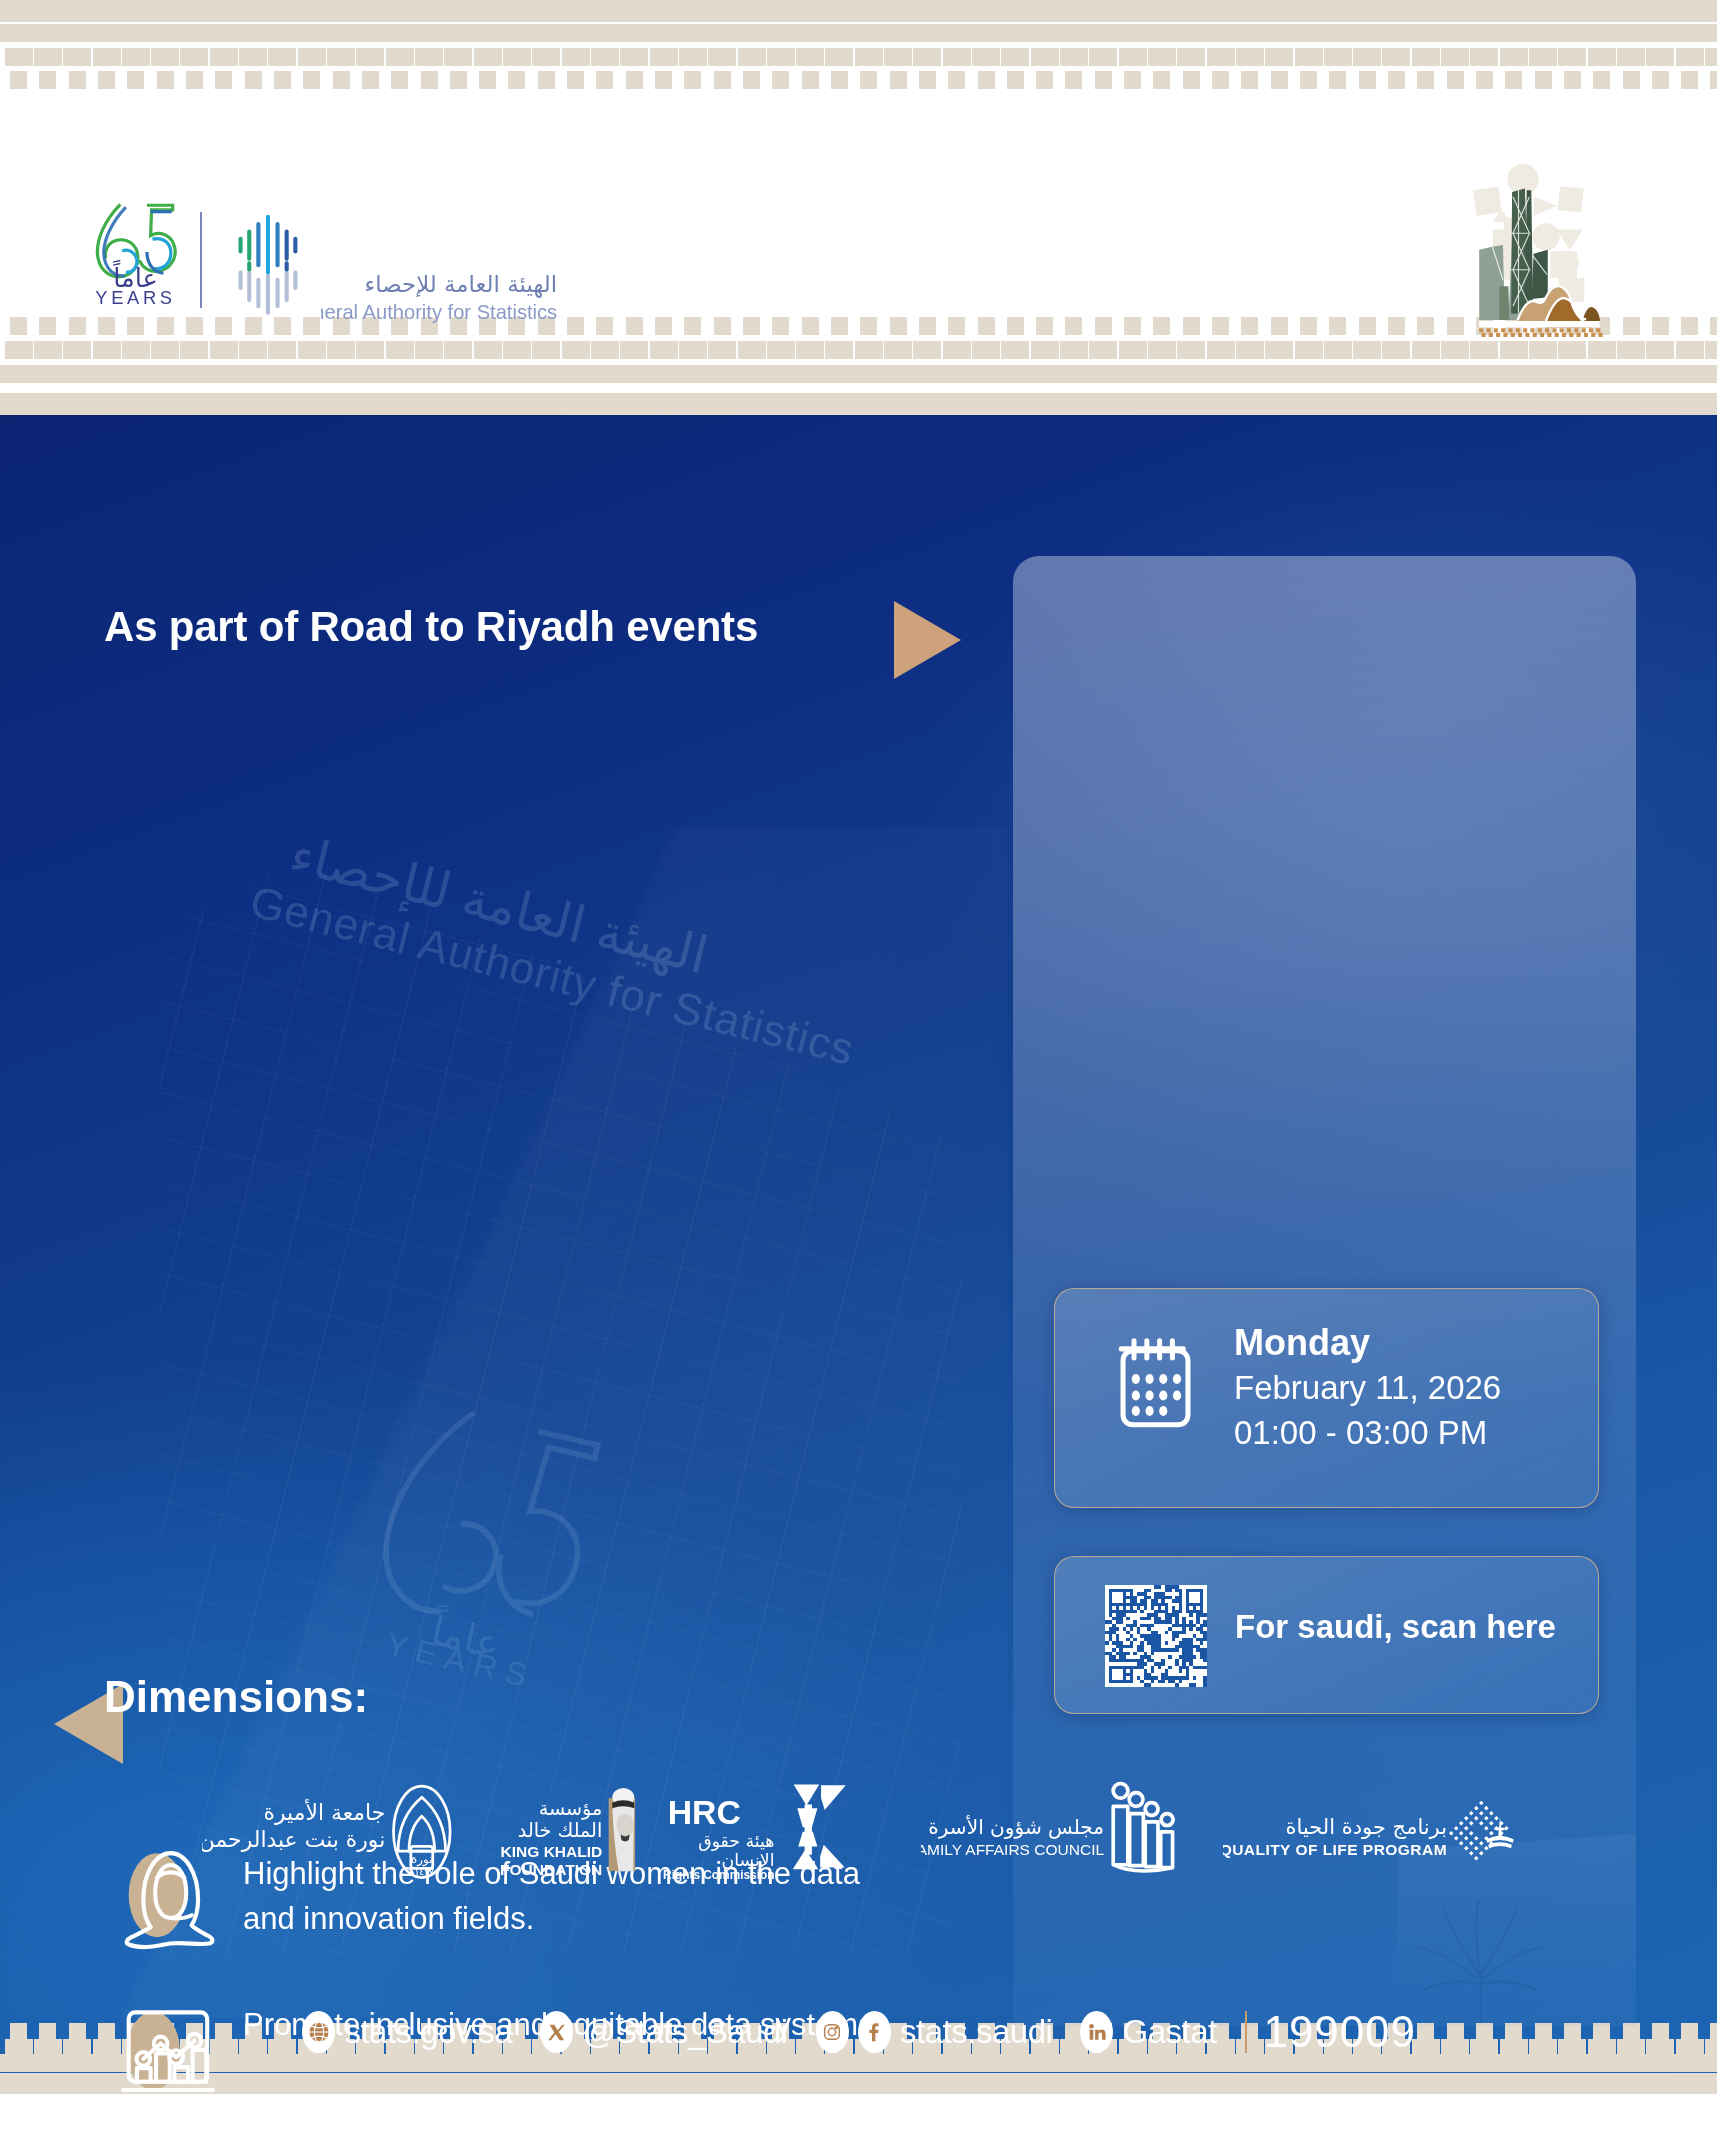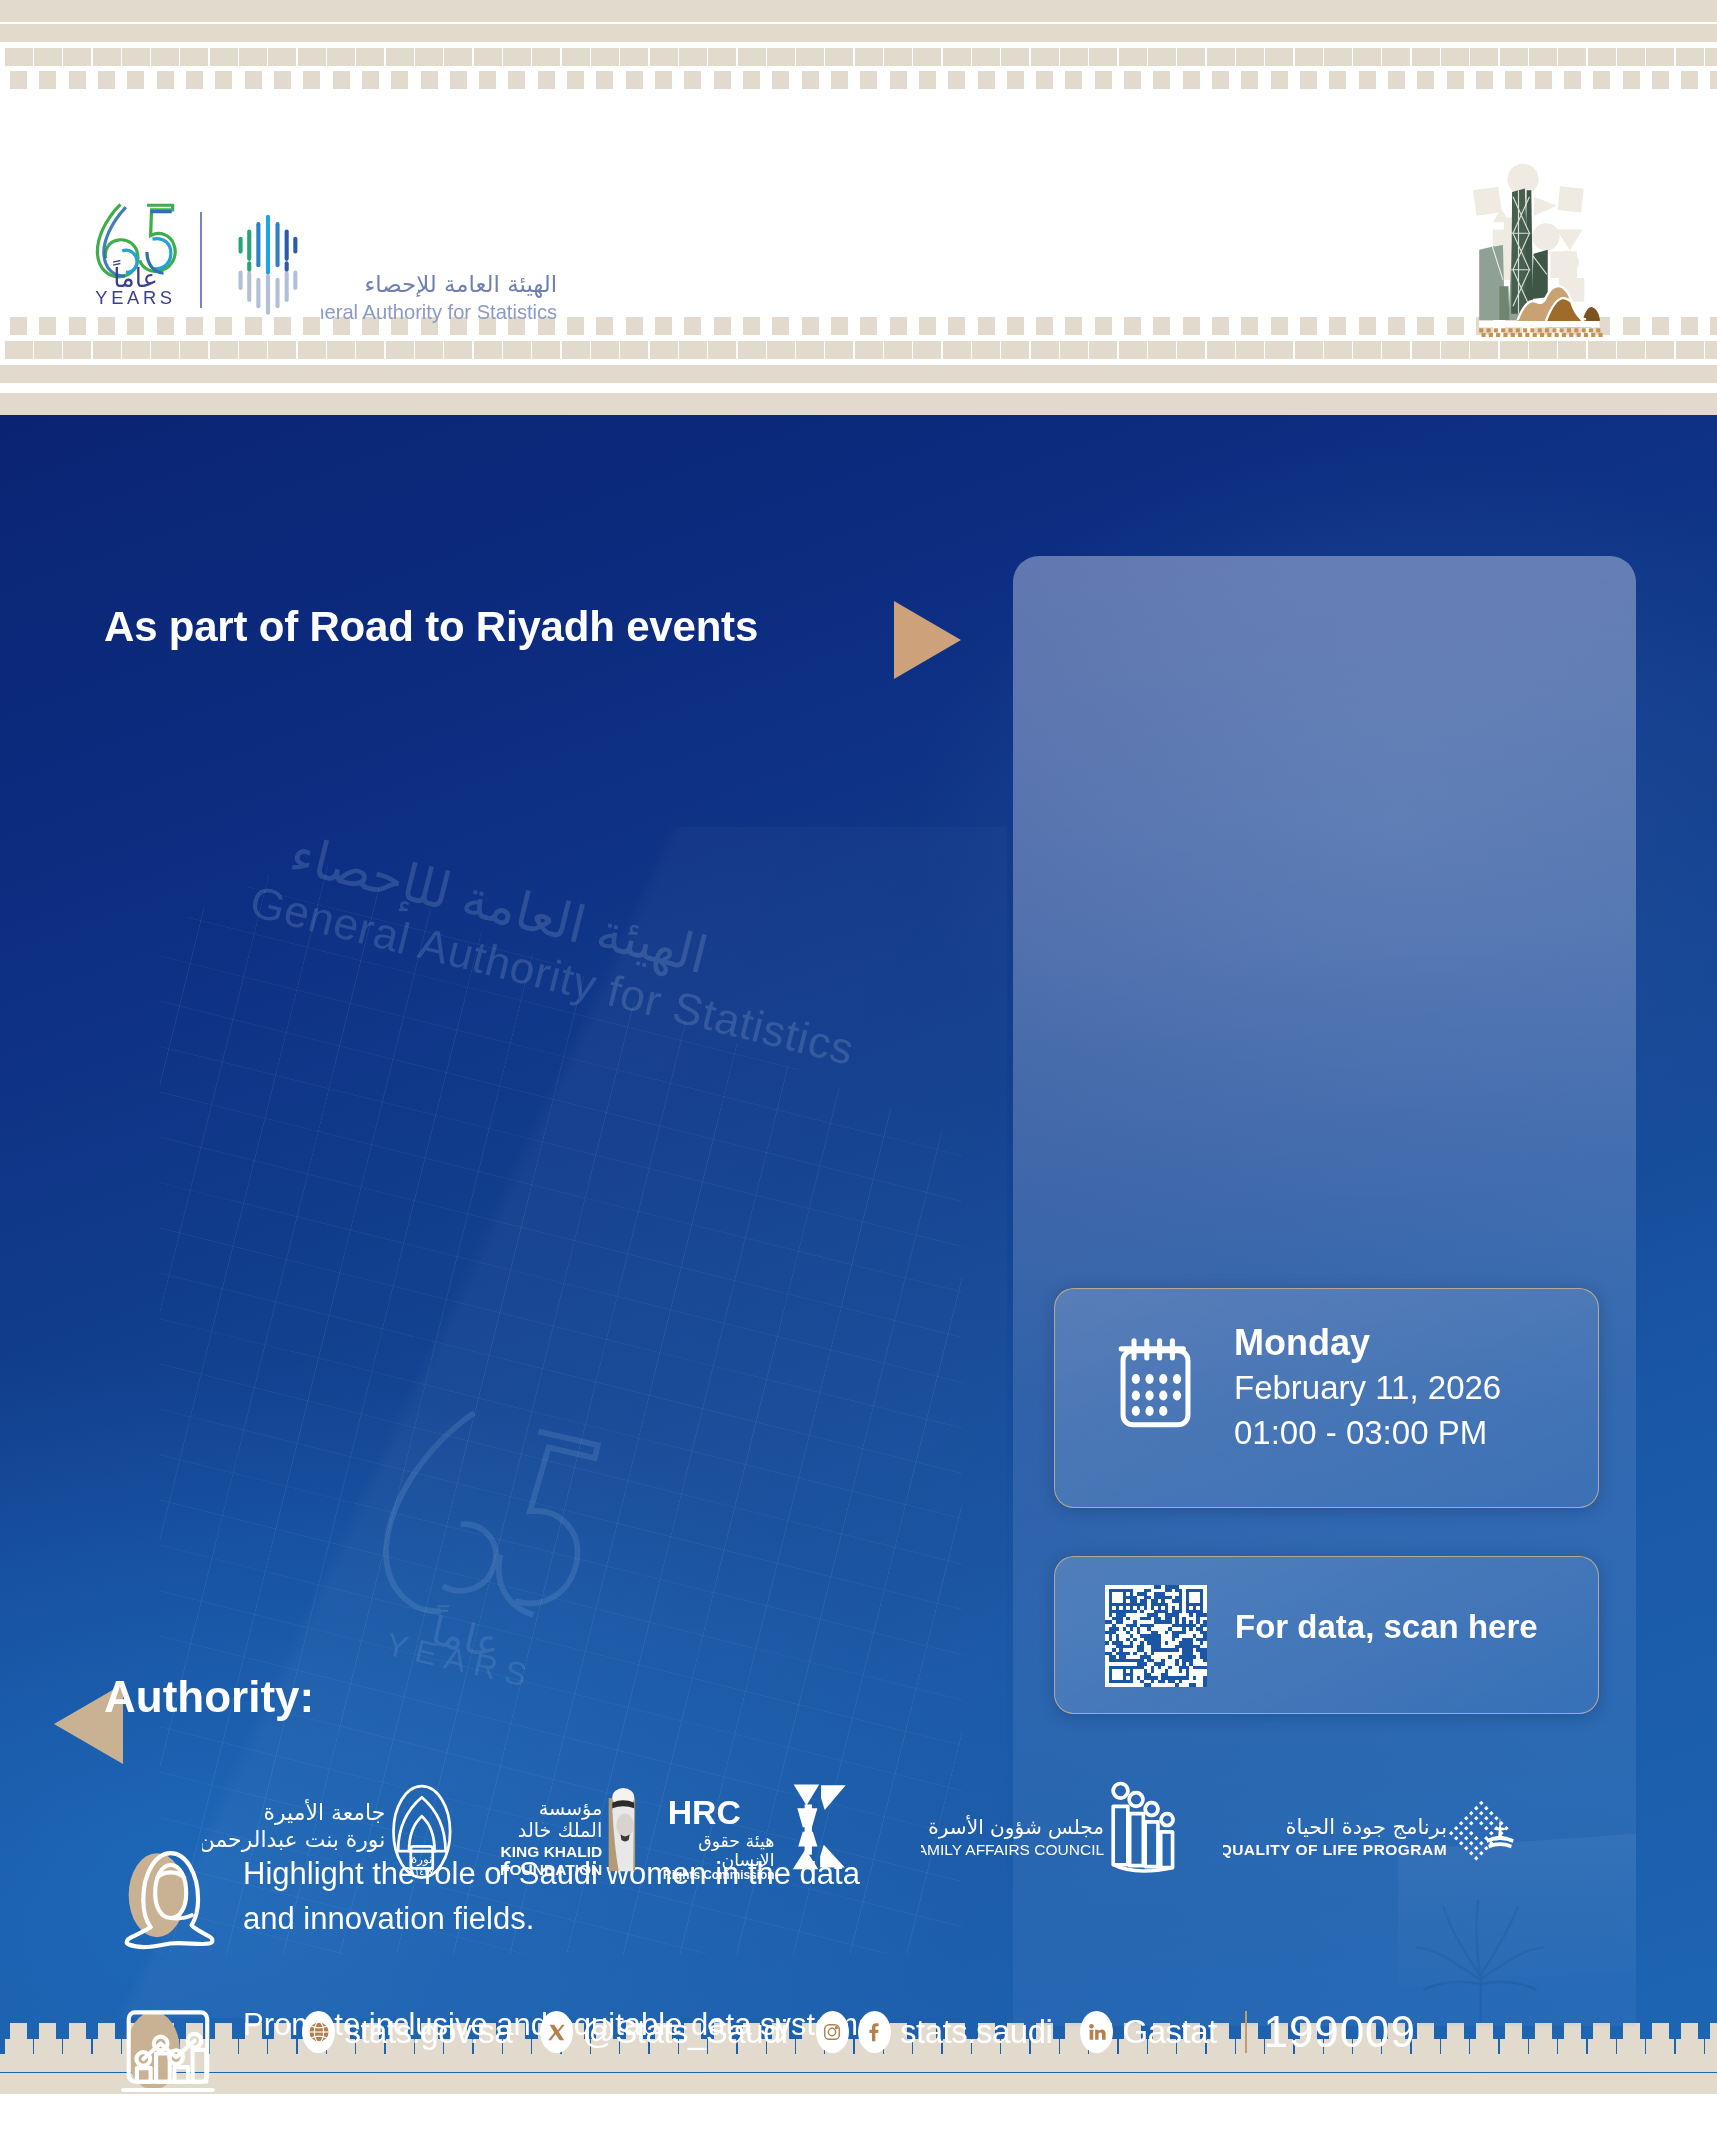--- a/index.html
+++ b/index.html
@@ -1459,21 +1459,21 @@
 <div class="content">
 
   <div class="panel"></div>
 
   <div class="kicker">As part of Road to Riyadh events</div>
   <div class="kicker-arrow"></div>
 
 
 
   <div class="obj-arrow"></div>
-  <div class="obj-title">Authority:</div>
+  <div class="obj-title">Dimensions:</div>
 
   <div class="obj-list">
 
     <div class="obj-item">
       <div class="obj-ico">
         <svg viewBox="0 0 230 240">
           <ellipse cx="92" cy="116" rx="62" ry="92" fill="#c9b294"></ellipse>
           <g fill="none" stroke="#ffffff" stroke-width="9" stroke-linecap="round" stroke-linejoin="round">
             <path d="M62 126 C62 66 90 24 122 24 C154 24 182 66 182 126 C182 150 176 168 168 182"></path>
             <path d="M62 126 C62 152 68 172 78 186"></path>
@@ -1964,21 +1964,21 @@
             <rect x="18" y="28" width="1" height="1"></rect>
             <rect x="19" y="28" width="1" height="1"></rect>
             <rect x="21" y="28" width="1" height="1"></rect>
             <rect x="22" y="28" width="1" height="1"></rect>
             <rect x="23" y="28" width="1" height="1"></rect>
             <rect x="26" y="28" width="1" height="1"></rect>
             <rect x="27" y="28" width="1" height="1"></rect>
           </g>
       </svg>
     </div>
-    <div class="qr-label">For data, scan here</div>
+    <div class="qr-label">For saudi, scan here</div>
   </div>
 
   <div class="partners">
 
     <div class="plogo" style="left:202px;">
       <svg viewBox="0 0 560 230" width="257">
         <text x="400" y="92" font-size="48" text-anchor="end" fill="#ffffff" font-family="'DejaVu Sans', sans-serif">جامعة الأميرة</text>
         <text x="400" y="152" font-size="48" text-anchor="end" fill="#ffffff" font-family="'DejaVu Sans', sans-serif">نورة بنت عبدالرحمن</text>
         <g fill="none" stroke="#ffffff" stroke-width="6">
           <ellipse cx="480" cy="118" rx="62" ry="100"></ellipse>

